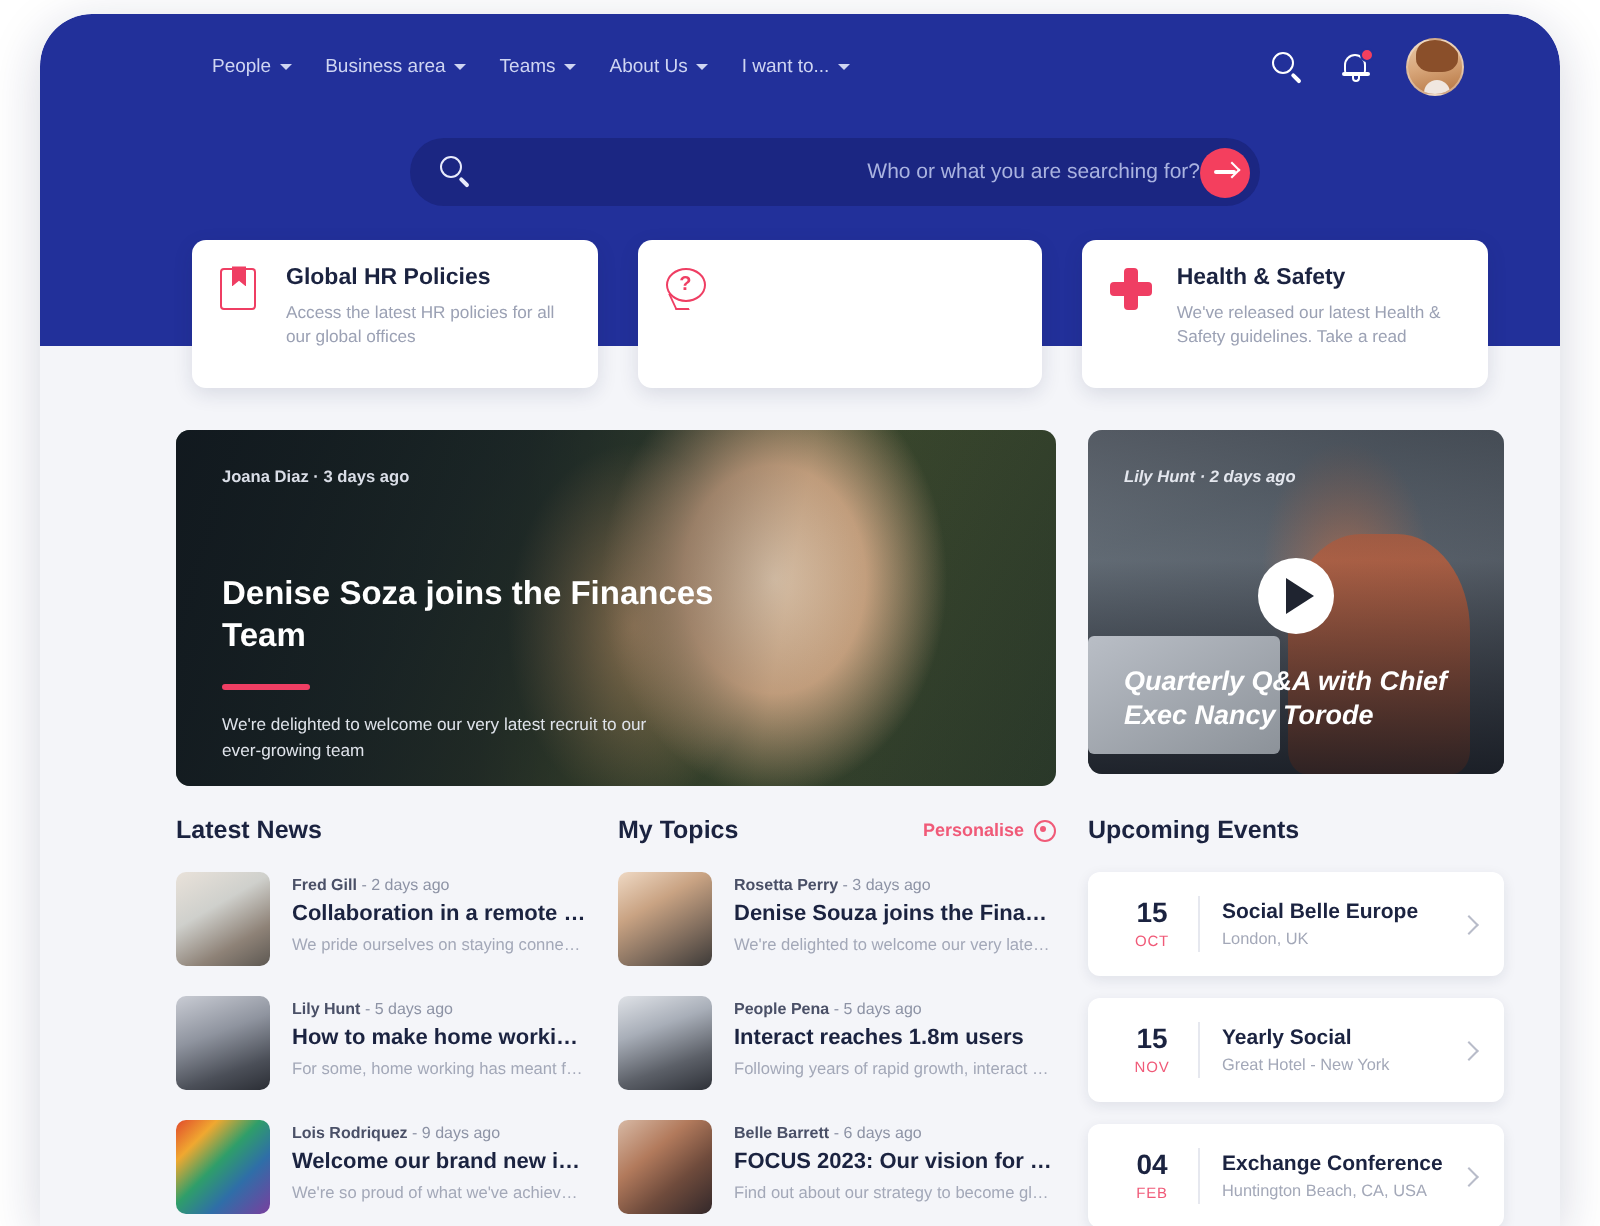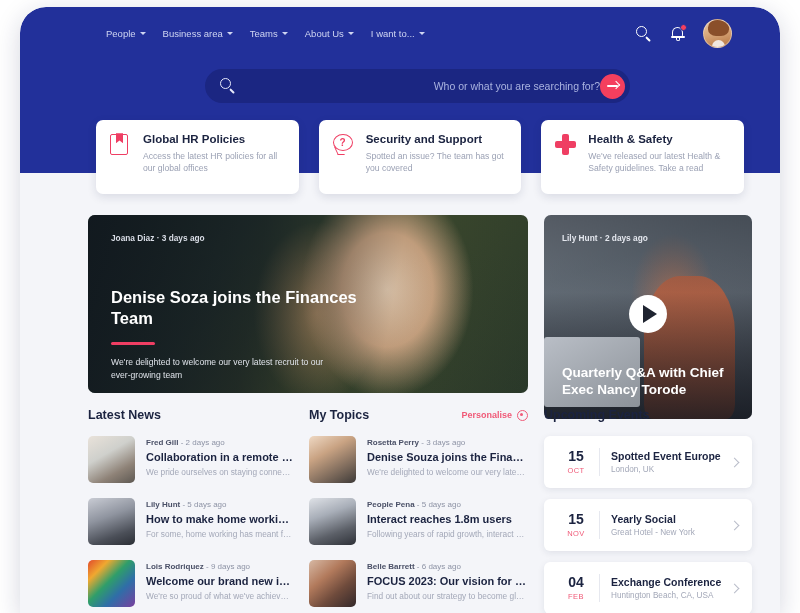--- a/index.html
+++ b/index.html
@@ -131,24 +131,25 @@
       radial-gradient(ellipse 90px 130px at 52% 55%, #c9a06a 0%, rgba(100,80,50,0) 70%),
       linear-gradient(120deg,#1d3026 0%,#2d4032 30%,#43502f 55%,#2b3a2a 100%);
   }
   .hero-shade { position: absolute; inset: 0; background: linear-gradient(100deg, rgba(16,22,30,.88) 0%, rgba(16,22,30,.62) 38%, rgba(16,22,30,.12) 68%, rgba(16,22,30,.05) 100%); }
   .hero-meta { position: absolute; left: 23px; top: 18px; color: #d9dde6; font-size: 8.3px; font-weight: 600; }
   .hero-title { position: absolute; left: 23px; top: 72px; width: 250px; color: #fff; font-size: 16.5px; font-weight: 700; line-height: 1.28; }
   .hero-rule { position: absolute; left: 23px; top: 127px; width: 44px; height: 3px; background: #ef3e63; border-radius: 2px; }
   .hero-sub { position: absolute; left: 23px; top: 141px; width: 230px; color: #dfe3ea; font-size: 8.6px; line-height: 1.5; }
 
   .video {
-    width: 208px; height: 204px; border-radius: 7px; overflow: hidden; position: relative; cursor: pointer;
+    width: 208px; height: 172px; border-radius: 7px; overflow: hidden; position: relative; cursor: pointer;
     background:
       radial-gradient(ellipse 60px 90px at 62% 40%, #c98a6e 0%, rgba(120,70,50,0) 70%),
       linear-gradient(160deg,#9aa3ad 0%,#7d8892 25%,#6b747e 55%,#4c5158 100%);
+    font-style: italic;
   }
   .video::before {
     content: ""; position: absolute; left: 48%; top: 30%; width: 44%; height: 70%;
     background: linear-gradient(170deg,#e07b55,#c0603c); border-radius: 40% 40% 10% 10%;
   }
   .video::after {
     content: ""; position: absolute; left: 0; bottom: 6%; width: 46%; height: 34%;
     background: linear-gradient(150deg,#b9bec6,#8c9299); border-radius: 3px;
   }
   .video-shade { position: absolute; inset: 0; background: linear-gradient(180deg, rgba(20,24,32,.52) 0%, rgba(20,24,32,.26) 38%, rgba(18,22,30,.84) 100%); }
@@ -277,24 +278,20 @@
         <div class="qtitle">Global HR Policies</div>
         <div class="qdesc">Access the latest HR policies for all our global offices</div>
       </div>
     </div>
     <div class="qcard">
       <div class="qicon">
           <div class="ico-chat">
             <span>?</span>
           </div>
         </div>
-      <div>
-        <div class="qtitle">Security and Support</div>
-        <div class="qdesc">Spotted an issue? The team has got you covered</div>
-      </div>
     </div>
     <div class="qcard">
       <div class="qicon">
           <div class="ico-cross"></div>
         </div>
       <div>
         <div class="qtitle">Health &amp; Safety</div>
         <div class="qdesc">We've released our latest Health &amp; Safety guidelines. Take a read</div>
       </div>
     </div>
@@ -426,21 +423,21 @@
         <div class="col-title">Upcoming Events</div>
       </div>
 
       <div class="event">
         <div class="ev-date">
           <div class="ev-day">15</div>
           <div class="ev-mon">OCT</div>
         </div>
         <div class="ev-sep"></div>
         <div class="ev-body">
-          <div class="ev-name">Spotted Event Europe</div>
+          <div class="ev-name">Social Belle Europe</div>
           <div class="ev-loc">London, UK</div>
         </div>
         <div class="chev"></div>
       </div>
 
       <div class="event">
         <div class="ev-date">
           <div class="ev-day">15</div>
           <div class="ev-mon">NOV</div>
         </div>

